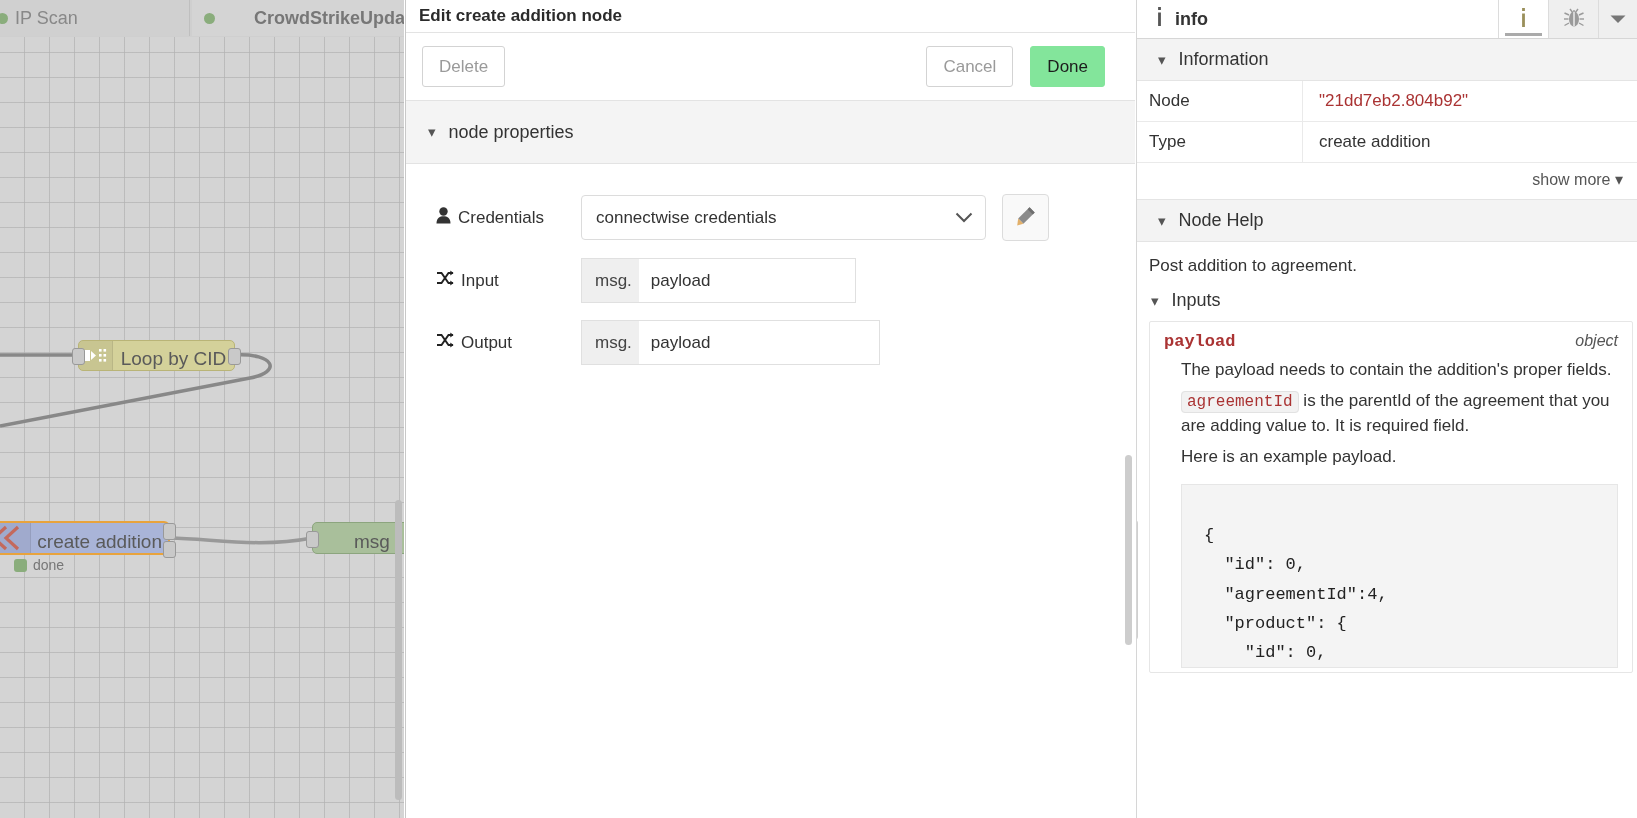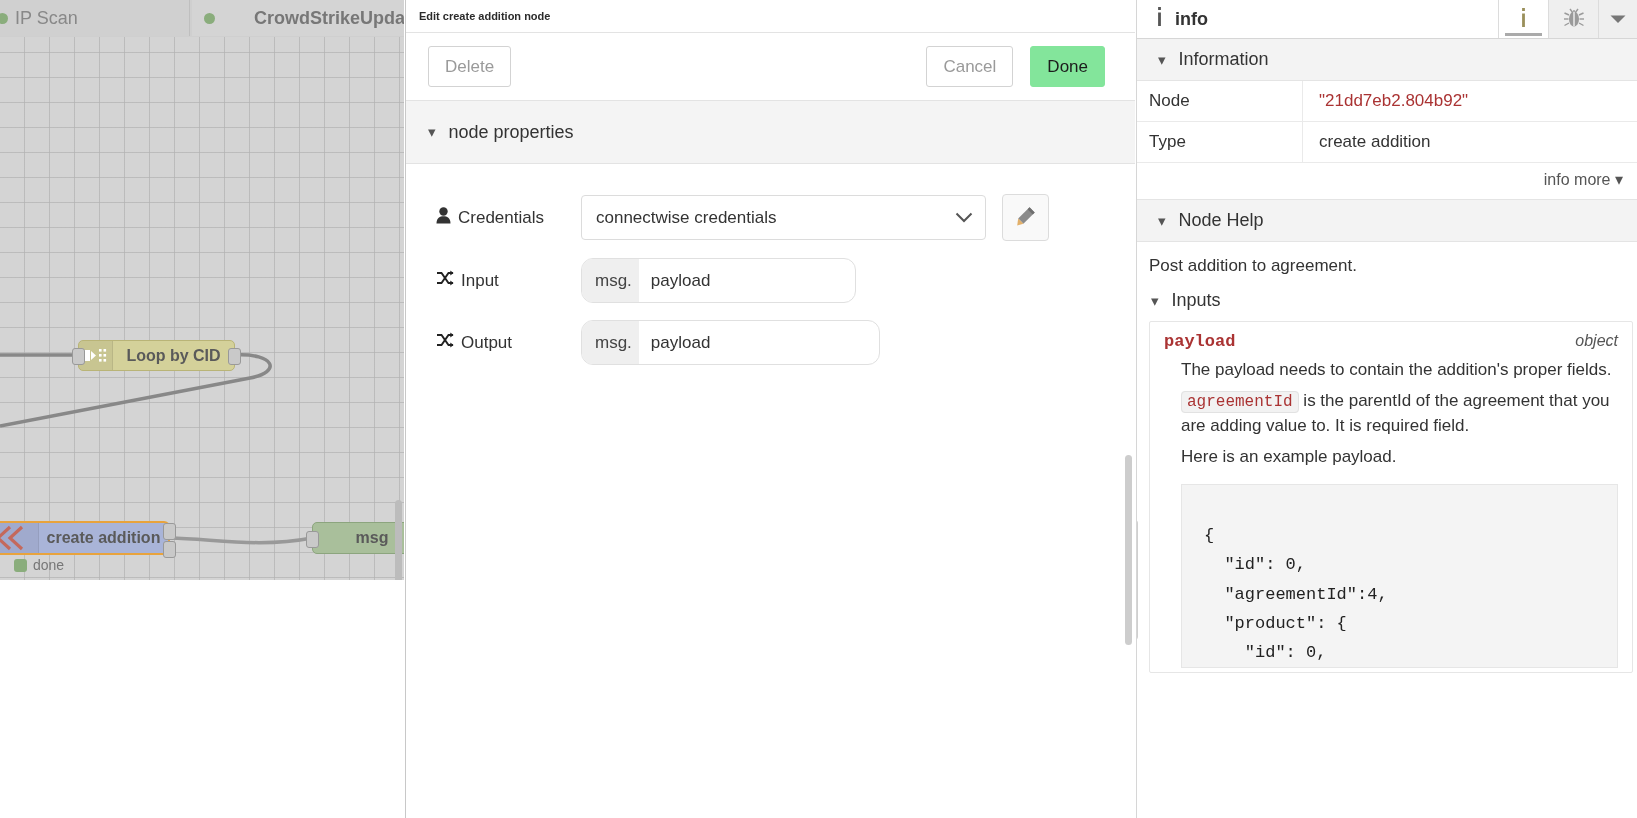--- a/index.html
+++ b/index.html
@@ -6,21 +6,21 @@
     margin: 0; padding: 0;
     width: 1637px; height: 818px;
     overflow: hidden;
     font-family: "Liberation Sans", sans-serif;
     background: #fff;
   }
   #app { position: relative; width: 1637px; height: 818px; }
 
   
   #canvas {
-    position: absolute; left: 0; top: 0; width: 404px; height: 580px;
+    position: absolute; left: 0; top: 0; width: 404px; height: 818px;
     background: #d4d4d4;
     overflow: hidden;
   }
   #canvas-grid {
     position: absolute; left: 0; top: 28px; right: 0; bottom: 0;
     background-image:
       linear-gradient(to right, rgba(180,180,180,.75) 1px, transparent 1px),
       linear-gradient(to bottom, rgba(180,180,180,.75) 1px, transparent 1px);
     background-size: 25px 25px;
     background-position: -1px -1px;
@@ -46,24 +46,23 @@
   }
   #tab-0 { left: -15px; width: 205px; }
   #tab-1 { left: 192px; width: 215px; background: #d4d4d4; color: #777; font-weight: bold; gap: 32px; }
 
   
   .node {
     position: absolute;
     box-sizing: border-box;
     border-radius: 5px;
     border: 1px solid rgba(0,0,0,.22);
-    display: flex; align-items: center;
-    font-size: 16px;
+    display: flex; align-items: flex-end;
+    font-size: 19px;
     color: #5a5a5a;
-    font-weight: bold;
   }
   .node-label { flex: 1; text-align: center; padding: 0 6px; white-space: nowrap; }
   .port {
     position: absolute;
     width: 11px; height: 15px;
     background: #c9c9c9;
     border: 1px solid #999;
     border-radius: 3px;
   }
 
@@ -117,21 +116,21 @@
     position: absolute; left: 405px; top: 0; width: 730px; height: 818px;
     background: #fff;
     border-left: 1px solid #c8c8c8;
     box-sizing: border-box;
     overflow: hidden;
   }
   #dialog-header {
     height: 32px;
     padding: 0 0 0 13px;
     display: flex; align-items: center;
-    font-size: 11px; font-weight: bold; color: #2b2b2b;
+    font-size: 17px; font-weight: bold; color: #2b2b2b;
     border-bottom: 1px solid #e3e3e3;
   }
   #dialog-toolbar {
     height: 68px;
     border-bottom: 1px solid #e3e3e3;
     display: flex; align-items: center;
     padding: 0 30px 0 13px;
     box-sizing: border-box;
   }
   .btn {
@@ -140,21 +139,21 @@
     padding: 0 16px;
     height: 41px;
     line-height: 39px;
     box-sizing: border-box;
     border: 1px solid #d3d3d3;
     background: #fff;
     border-radius: 3px;
     color: #9a9a9a;
     cursor: pointer;
   }
-  #btn-delete { margin-left: 9px; }
+  #btn-delete { margin-left: 3px; }
   .spacer { flex: 1; }
   #btn-done {
     background: #83e59b; border-color: #83e59b; color: #1c1c1c;
     margin-left: 17px; font-weight: normal;
   }
   #section-props {
     height: 63px;
     background: #f4f4f4;
     border-bottom: 1px solid #e3e3e3;
     display: flex; align-items: center;
@@ -186,21 +185,21 @@
   .form-select .sel-val { flex: 1; }
   .icon-btn {
     width: 45px; height: 45px; margin-left: 16px;
     border: 1px solid #dcdcdc; border-radius: 4px;
     background: #f9f9f9;
     display: flex; align-items: center; justify-content: center;
     cursor: pointer;
   }
   .typed-input {
     height: 43px;
-    border: 1px solid #e0e0e0; border-radius: 12px;
+    border: 1px solid #e0e0e0; border-radius: 0;
     display: flex; align-items: stretch;
     background: #fff;
     overflow: hidden;
   }
   .typed-input .prefix {
     background: #efefef;
     display: flex; align-items: center;
     padding: 0 7px 0 13px;
     font-size: 17px; color: #444;
     cursor: pointer;
@@ -556,21 +555,21 @@
         <td class="v quoted">"21dd7eb2.804b92"</td>
       </tr>
       <tr>
         <td class="k">Type</td>
         <td class="v">create addition</td>
       </tr>
     </tbody>
       </table>
 
     <div id="show-more">
-      <span>info more</span>
+      <span>show more</span>
       <span>▾</span>
     </div>
 
     <div class="sb-section">
       <span class="chev">▾</span>
       <span>Node Help</span>
     </div>
 
     <div id="help-body">
       <div id="help-desc">Post addition to agreement.</div>

